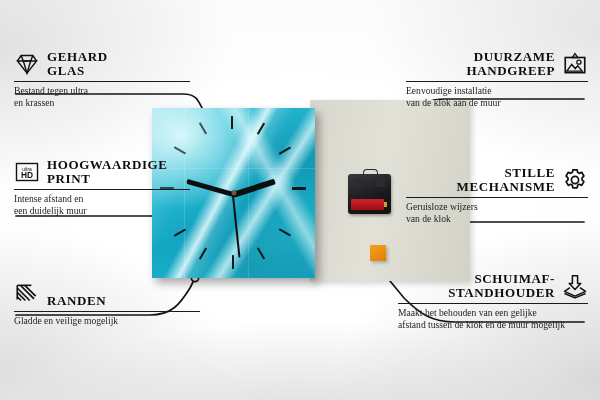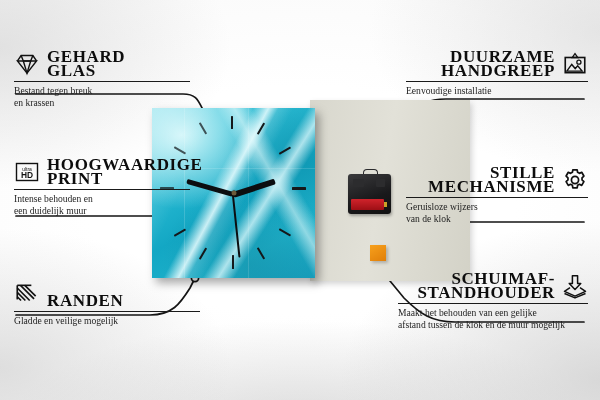--- a/index.html
+++ b/index.html
@@ -22,21 +22,21 @@
       radial-gradient(70% 40% at 50% 108%, rgba(190,190,190,.55), rgba(190,190,190,0) 70%);
   }
 
   
   #wires{position:absolute;inset:0;width:600px;height:400px;}
 
   
   .feat{position:absolute;color:#111;}
   .feat .hdr{display:flex;align-items:center;gap:7px;}
   .feat .ttl{font-family:"Liberation Serif", serif;font-weight:700;
-    font-size:17px;line-height:14px;letter-spacing:.6px;text-transform:uppercase;color:#0d0d0d;}
+    font-size:13px;line-height:14px;letter-spacing:.6px;text-transform:uppercase;color:#0d0d0d;}
   .feat .rule{height:1.3px;background:#1a1a1a;margin:3px 0 3px 0;}
   .feat .sub{font-family:"Liberation Serif", serif;font-size:9.6px;line-height:11.4px;color:#1e1e1e;}
   .feat.left .hdr{justify-content:flex-start;}
   .feat.left .ttl{text-align:left;}
   .feat.left .sub{text-align:left;}
   .feat.right .hdr{justify-content:flex-end;flex-direction:row;}
   .feat.right .ttl{text-align:right;}
   .feat.right .sub{}
 
   .ic{width:26px;height:26px;flex:0 0 26px;display:block;}
@@ -178,42 +178,42 @@
             </g>
           </svg>
       </span>
       <span class="ttl">
         <span>GEHARD</span><br>
         <span>GLAS</span>
       </span>
     </div>
     <div class="rule"></div>
     <div class="sub">
-      <span>Bestand tegen breuk</span><br>
+      <span>Bestand tegen ultra</span><br>
       <span>en krassen</span>
     </div>
   </div>
 
   <div class="feat left" id="f-print">
     <div class="hdr">
       <span class="ic">
         <svg viewBox="0 0 26 26">
           <rect x="2.5" y="4.5" width="21" height="17" fill="none" stroke="#111" stroke-width="1.4"></rect>
           <text x="13" y="11.6" font-family="Liberation Sans, sans-serif" font-size="5" text-anchor="middle" fill="#111">ultra</text>
           <text x="13" y="19.4" font-family="Liberation Sans, sans-serif" font-size="8.4" font-weight="bold" text-anchor="middle" fill="#111">HD</text>
         </svg>
       </span>
       <span class="ttl">
         <span>HOOGWAARDIGE</span><br>
         <span>PRINT</span>
       </span>
     </div>
     <div class="rule"></div>
     <div class="sub">
-      <span>Intense behouden en</span><br>
+      <span>Intense afstand en</span><br>
       <span>een duidelijk muur</span>
     </div>
   </div>
 
   <div class="feat left" id="f-randen">
     <div class="hdr">
       <span class="ic">
         <svg viewBox="0 0 24 24">
             <g stroke="#111" stroke-width="1.5" fill="none">
           <path d="M3 4 L16 4"></path>
@@ -248,20 +248,21 @@
           <rect x="3" y="6" width="18" height="14" fill="none" stroke="#111" stroke-width="1.5"></rect>
           <path d="M12 2.4 9.4 6h5.2L12 2.4z" fill="none" stroke="#111" stroke-width="1.2"></path>
           <path d="M4.4 18.6 9 12.4l3.2 3.8 2.3-2.6 4.1 5z" fill="none" stroke="#111" stroke-width="1.3"></path>
           <circle cx="15.6" cy="10.3" r="1.9" fill="none" stroke="#111" stroke-width="1.2"></circle>
         </svg>
       </span>
     </div>
     <div class="rule"></div>
     <div class="sub">
       <span>Eenvoudige installatie</span><br>
+      <span>van de klok aan de muur</span>
     </div>
   </div>
 
   <div class="feat right" id="f-mechanisme">
     <div class="hdr">
       <span class="ttl">
         <span>STILLE</span><br>
         <span>MECHANISME</span>
       </span>
       <span class="ic">

